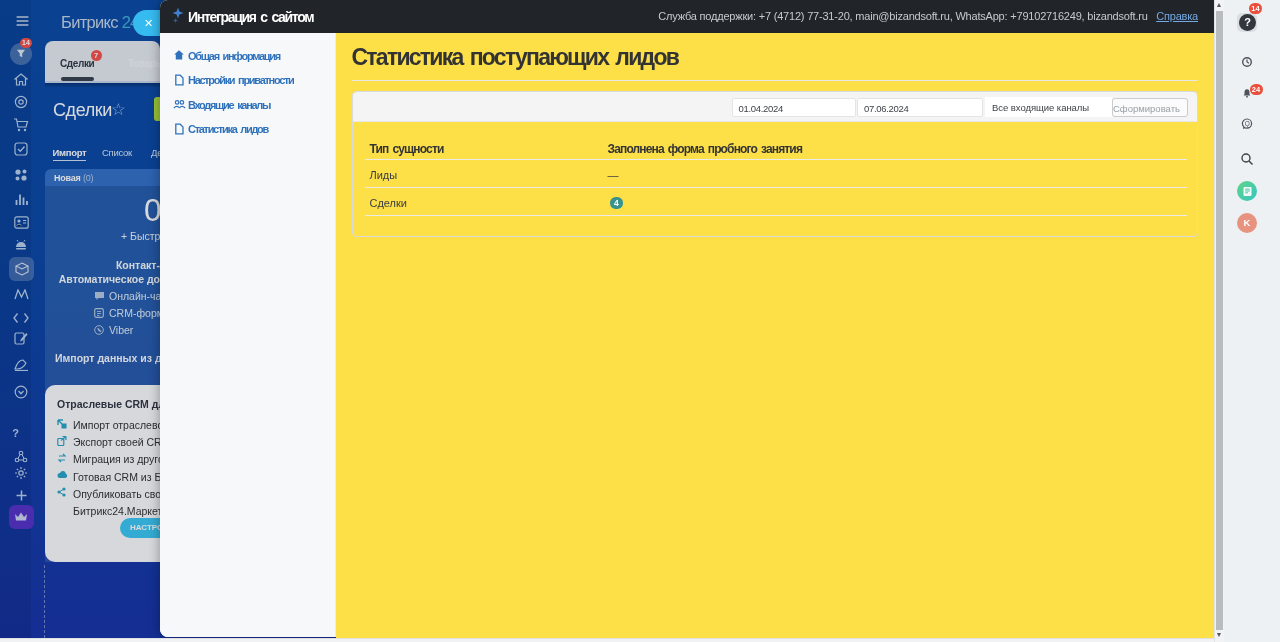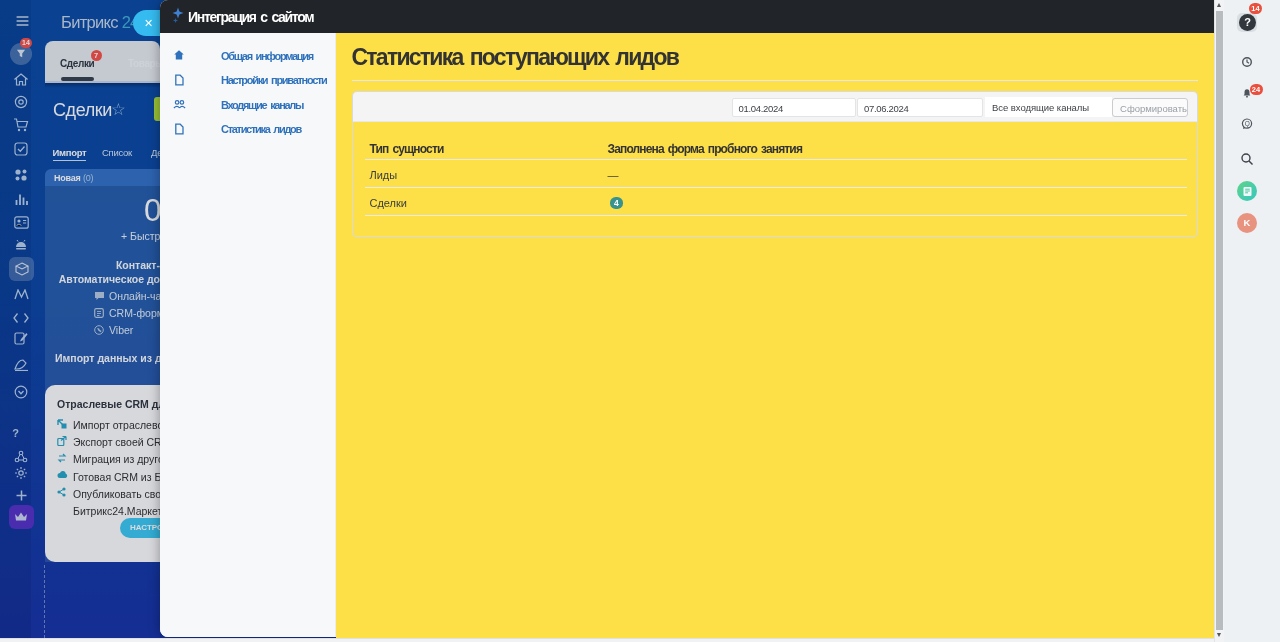--- a/index.html
+++ b/index.html
@@ -16,26 +16,26 @@
   #closep span { position:absolute; left:11px; top:7.5px; font-size:11px; font-weight:400; color:#ffffff; }
   
   #modal { position:absolute; left:160px; top:0; width:1054px; height:637px; background:#fff; border-radius:8px 0 0 8px; box-shadow:0 0 12px rgba(0,0,0,0.35); }
   #mhead { position:absolute; left:0; top:0; width:1054px; height:33px; background:#212428; border-radius:8px 0 0 0; box-shadow:0 1px 3px rgba(0,0,0,0.15); }
   #mtitle { position:absolute; left:28px; top:9px; color:#fff; font-size:14px; font-weight:700; letter-spacing:-1.3px; word-spacing:2px; }
   #msupport { position:absolute; right:16px; top:10px; color:#c6cacf; font-size:11px; letter-spacing:-0.2px; }
   #msupport a { color:#74a9e4; text-decoration:underline; }
   #msidebar { position:absolute; left:0; top:33px; width:176px; height:604px; background:#f7f8fa; border-right:1px solid #ededee; border-radius:0 0 0 8px; }
   .mitem { position:absolute; left:13px; width:160px; height:18px; color:#2f72bb; font-size:11px; font-weight:700; letter-spacing:-1.3px; word-spacing:2px; }
   .mitem svg { position:absolute; left:0; top:1px; }
-  .mitem span { position:absolute; left:15px; top:2.5px; white-space:nowrap;margin-left:33px; }
+  .mitem span { position:absolute; left:15px; top:2.5px; white-space:nowrap; }
   #mcontent { position:absolute; left:176px; top:33px; width:878px; height:621px; background:#fde047; }
   .finput { position:absolute; top:5.5px; height:19px; background:#fff; border:1px solid #e2e4e6; border-radius:2px; font-size:9.5px; letter-spacing:-0.3px; color:#3f4247; padding:4px 0 0 6px; }
   #fselbox { position:absolute; top:4.5px; height:20px; background:#fff; }
   #fsel { position:absolute; top:9.5px; font-size:9.5px; letter-spacing:-0.05px; color:#3f4247; }
-  #fbtn { position:absolute; top:5.5px; width:76px; height:19px; background:#fbfbfb; border:1px solid #c9ccd0; border-radius:3px; color:#9aa0a6; font-size:9.5px; text-align:right; padding-top:4.5px; }
+  #fbtn { position:absolute; top:5.5px; width:76px; height:19px; background:#fbfbfb; border:1px solid #c9ccd0; border-radius:3px; color:#9aa0a6; font-size:9.5px; text-align:left; padding-top:4.5px; }
   .th { position:absolute; font-size:12px; font-weight:700; letter-spacing:-0.85px; word-spacing:1.5px; color:#333; }
   .td { position:absolute; font-size:11px; color:#3a3d42; }
   .tline { position:absolute; left:12px; width:822px; height:1px; background:#ebebeb; }
   #badge4 { position:absolute; width:12.5px; height:12.5px; border-radius:45%; background:#38938e; color:#fff; font-size:8.5px; font-weight:700; text-align:center; line-height:12.5px; }
   
   #scrollbar { position:absolute; left:1214px; top:0; width:10px; height:642px; background:#f2f3f4; border-left:1px solid #e2e3e4; }
   #sthumb { position:absolute; left:1215.5px; top:11px; width:7px; height:619px; background:#b9bcbf; border-radius:0; }
   #rstrip { position:absolute; left:1224px; top:0; width:56px; height:642px; background:#edf1f4; }
   .rbadge { position:absolute; min-width:13px; height:11px; border-radius:6px; background:#ea4f3d; color:#fff; font-size:7.5px; font-weight:700; text-align:center; line-height:11px; padding:0 2px; }
 </style>
@@ -199,20 +199,21 @@
 <div id="closep">
     <span>✕</span>
   </div>
 <div id="modal">
   <div id="mhead">
     <svg class="abs" style="left:11px;top:7px;" width="14" height="18" viewBox="0 0 14 18">
       <path d="M7 0.5 L8.4 4.6 L12.5 6 L8.4 7.4 L7 11.5 L5.6 7.4 L1.5 6 L5.6 4.6 Z" fill="#3f81d0"></path>
       <path d="M4.5 11 L5.2 12.8 L7 13.5 L5.2 14.2 L4.5 16 L3.8 14.2 L2 13.5 L3.8 12.8 Z" fill="#285d9e"></path>
     </svg>
     <div id="mtitle">Интеграция с сайтом</div>
+    <div id="msupport">Служба поддержки: +7 (4712) 77-31-20, main@bizandsoft.ru, WhatsApp: +79102716249, bizandsoft.ru &nbsp; <a>Справка</a></div>
   </div>
   <div id="msidebar">
     <div class="mitem" style="top:14px;">
       <svg width="12" height="12" viewBox="0 0 15 15" style="margin-top:1px;">
           <path d="M7.5 1.5 L13.5 7 L11.5 7 L11.5 13 L3.5 13 L3.5 7 L1.5 7 Z" fill="#2f72bb"></path>
         </svg>
       <span>Общая информация</span>
     </div>
     <div class="mitem" style="top:38.5px;">
       <svg width="12" height="12" viewBox="0 0 15 15" style="margin-top:1px;">

